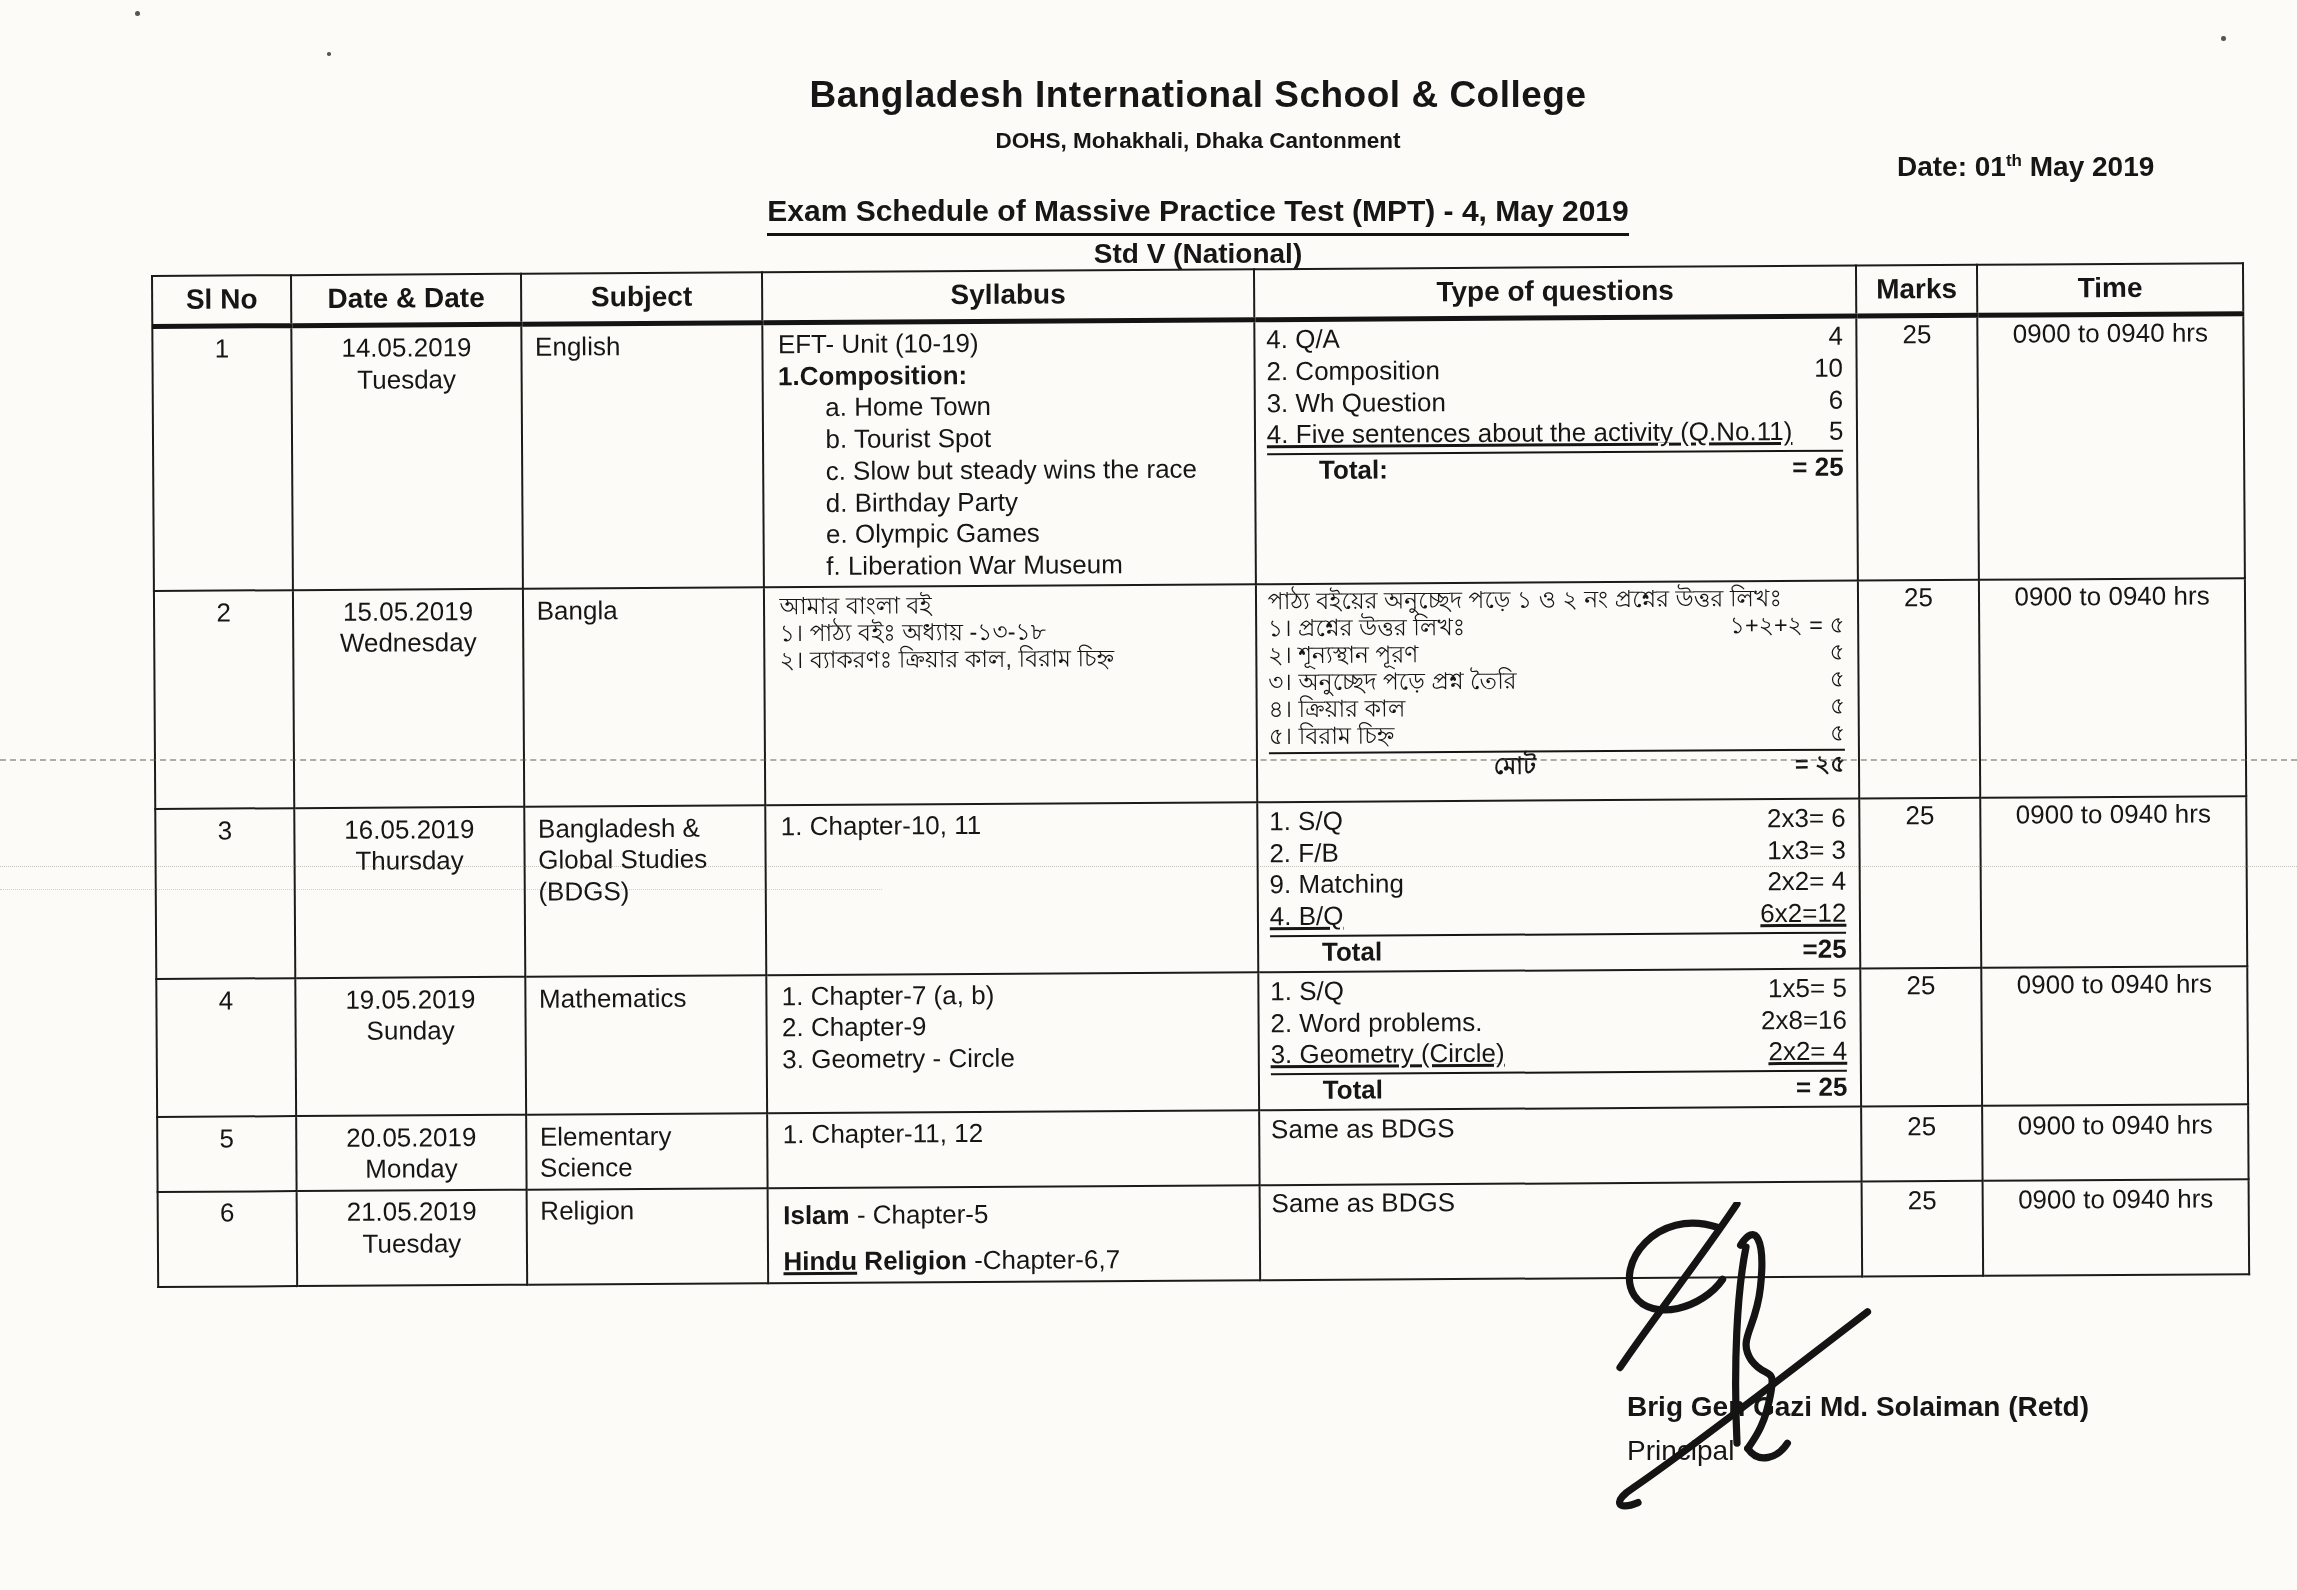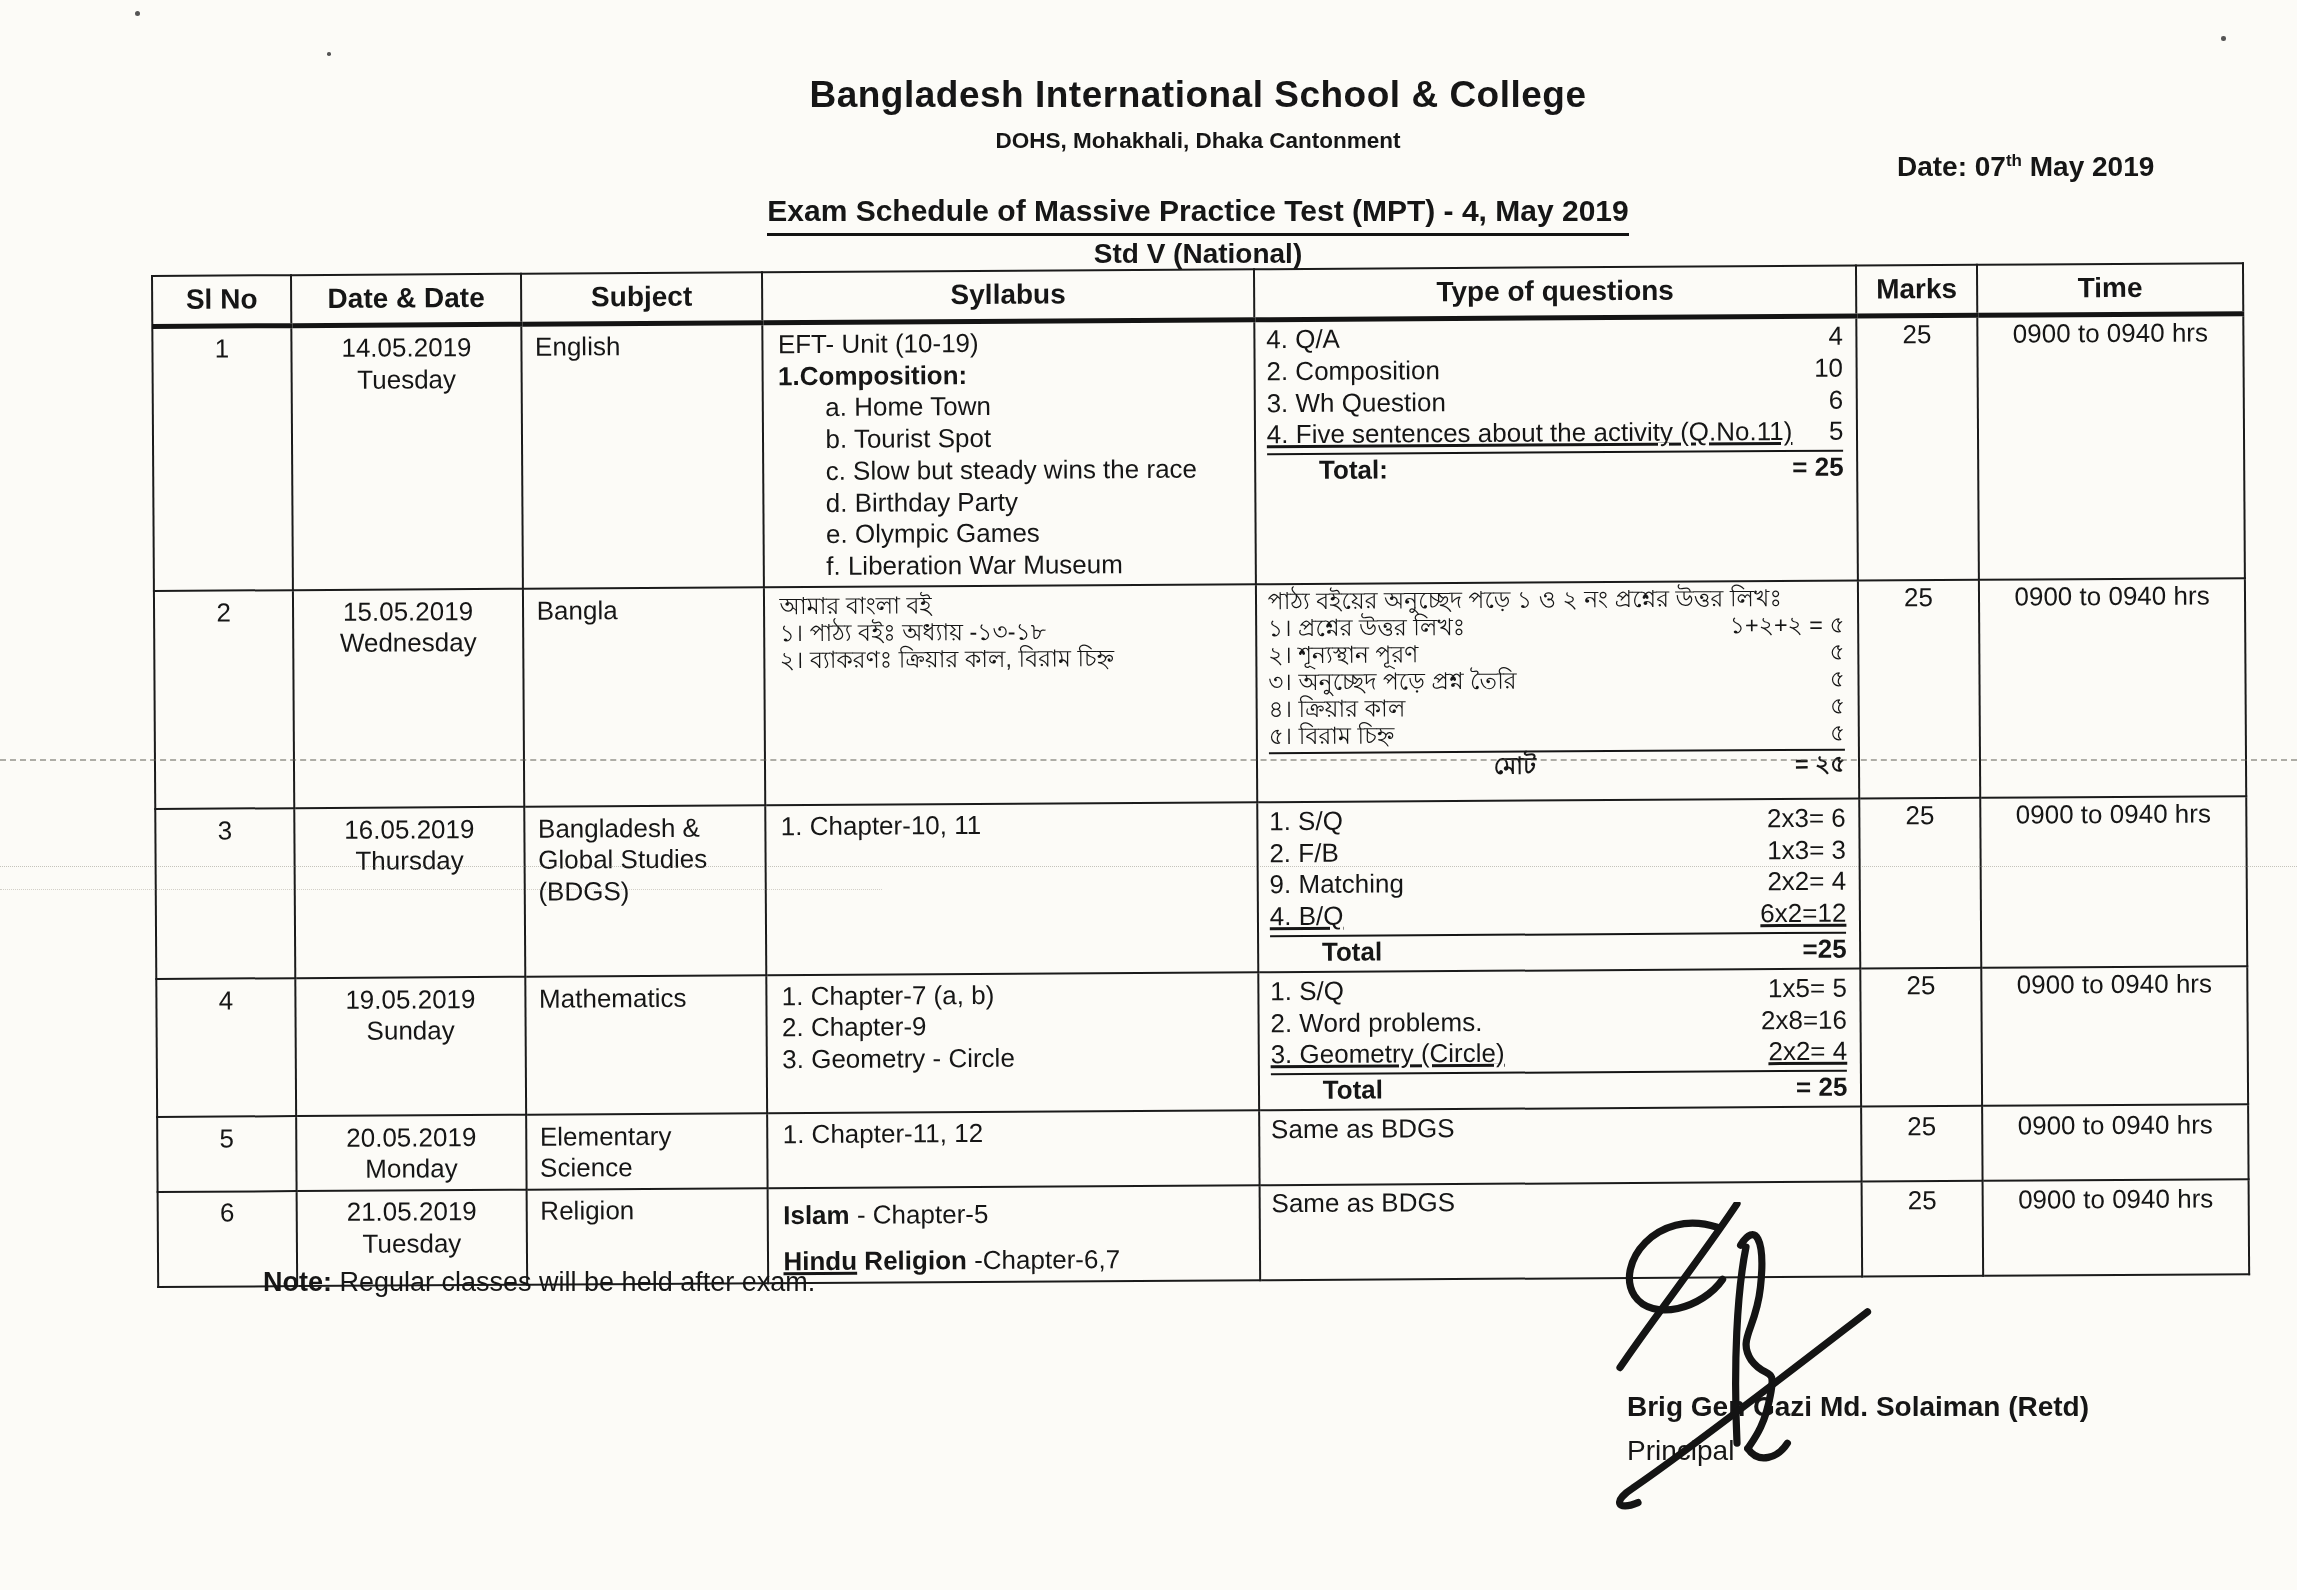--- a/index.html
+++ b/index.html
@@ -60,21 +60,21 @@
   .speck{position:absolute;background:#555;border-radius:50%;z-index:5;}
 </style>
 </head>
 <body>
 
 <div class="page">
 
   <div class="ctr school-name">Bangladesh International School &amp; College</div>
   <div class="ctr school-addr">DOHS, Mohakhali, Dhaka Cantonment</div>
 
-  <div class="date-line"><span>Date: 07</span><sup>th</sup><span> May 2019</span></div>
+  <div class="date-line"><span>Date: 01</span><sup>th</sup><span> May 2019</span></div>
 
   <div class="ctr title-wrap">
     <span class="title-inner">Exam Schedule of Massive Practice Test (MPT) - 4, May 2019</span>
   </div>
   <div class="ctr subtitle">Std V (National)</div>
 
   <table class="sched">
     <colgroup>
       <col style="width:139px">
         <col style="width:230px">
@@ -288,21 +288,20 @@
               <span class="ql">Same as BDGS</span>
             </div>
         </td>
         <td class="marks vtop">25</td>
         <td class="time vtop">0900 to 0940 hrs</td>
       </tr>
 
     </tbody>
   </table>
 
-  <div class="note"><span class="b">Note:</span><span> Regular classes will be held after exam.</span></div>
 
   <svg class="sig-svg" width="522" height="360" viewBox="0 0 580 400">
     <g fill="none" stroke="#141414" stroke-width="8" stroke-linecap="round">
       <path d="M 128,28 C 60,6 14,70 36,104 C 56,134 112,118 134,86"></path>
       <path d="M 150,2 C 110,62 52,136 20,184"></path>
       <path d="M 154,48 C 170,22 182,40 176,95 C 171,142 150,152 166,176 C 182,198 194,180 187,215 C 181,248 170,262 162,274"></path>
       <path d="M 160,50 C 150,100 146,180 150,268"></path>
       <path d="M 295,122 C 230,172 96,276 34,318 C 12,332 16,344 40,334"></path>
       <path d="M 162,274 C 174,292 196,284 206,268"></path>
     </g>

